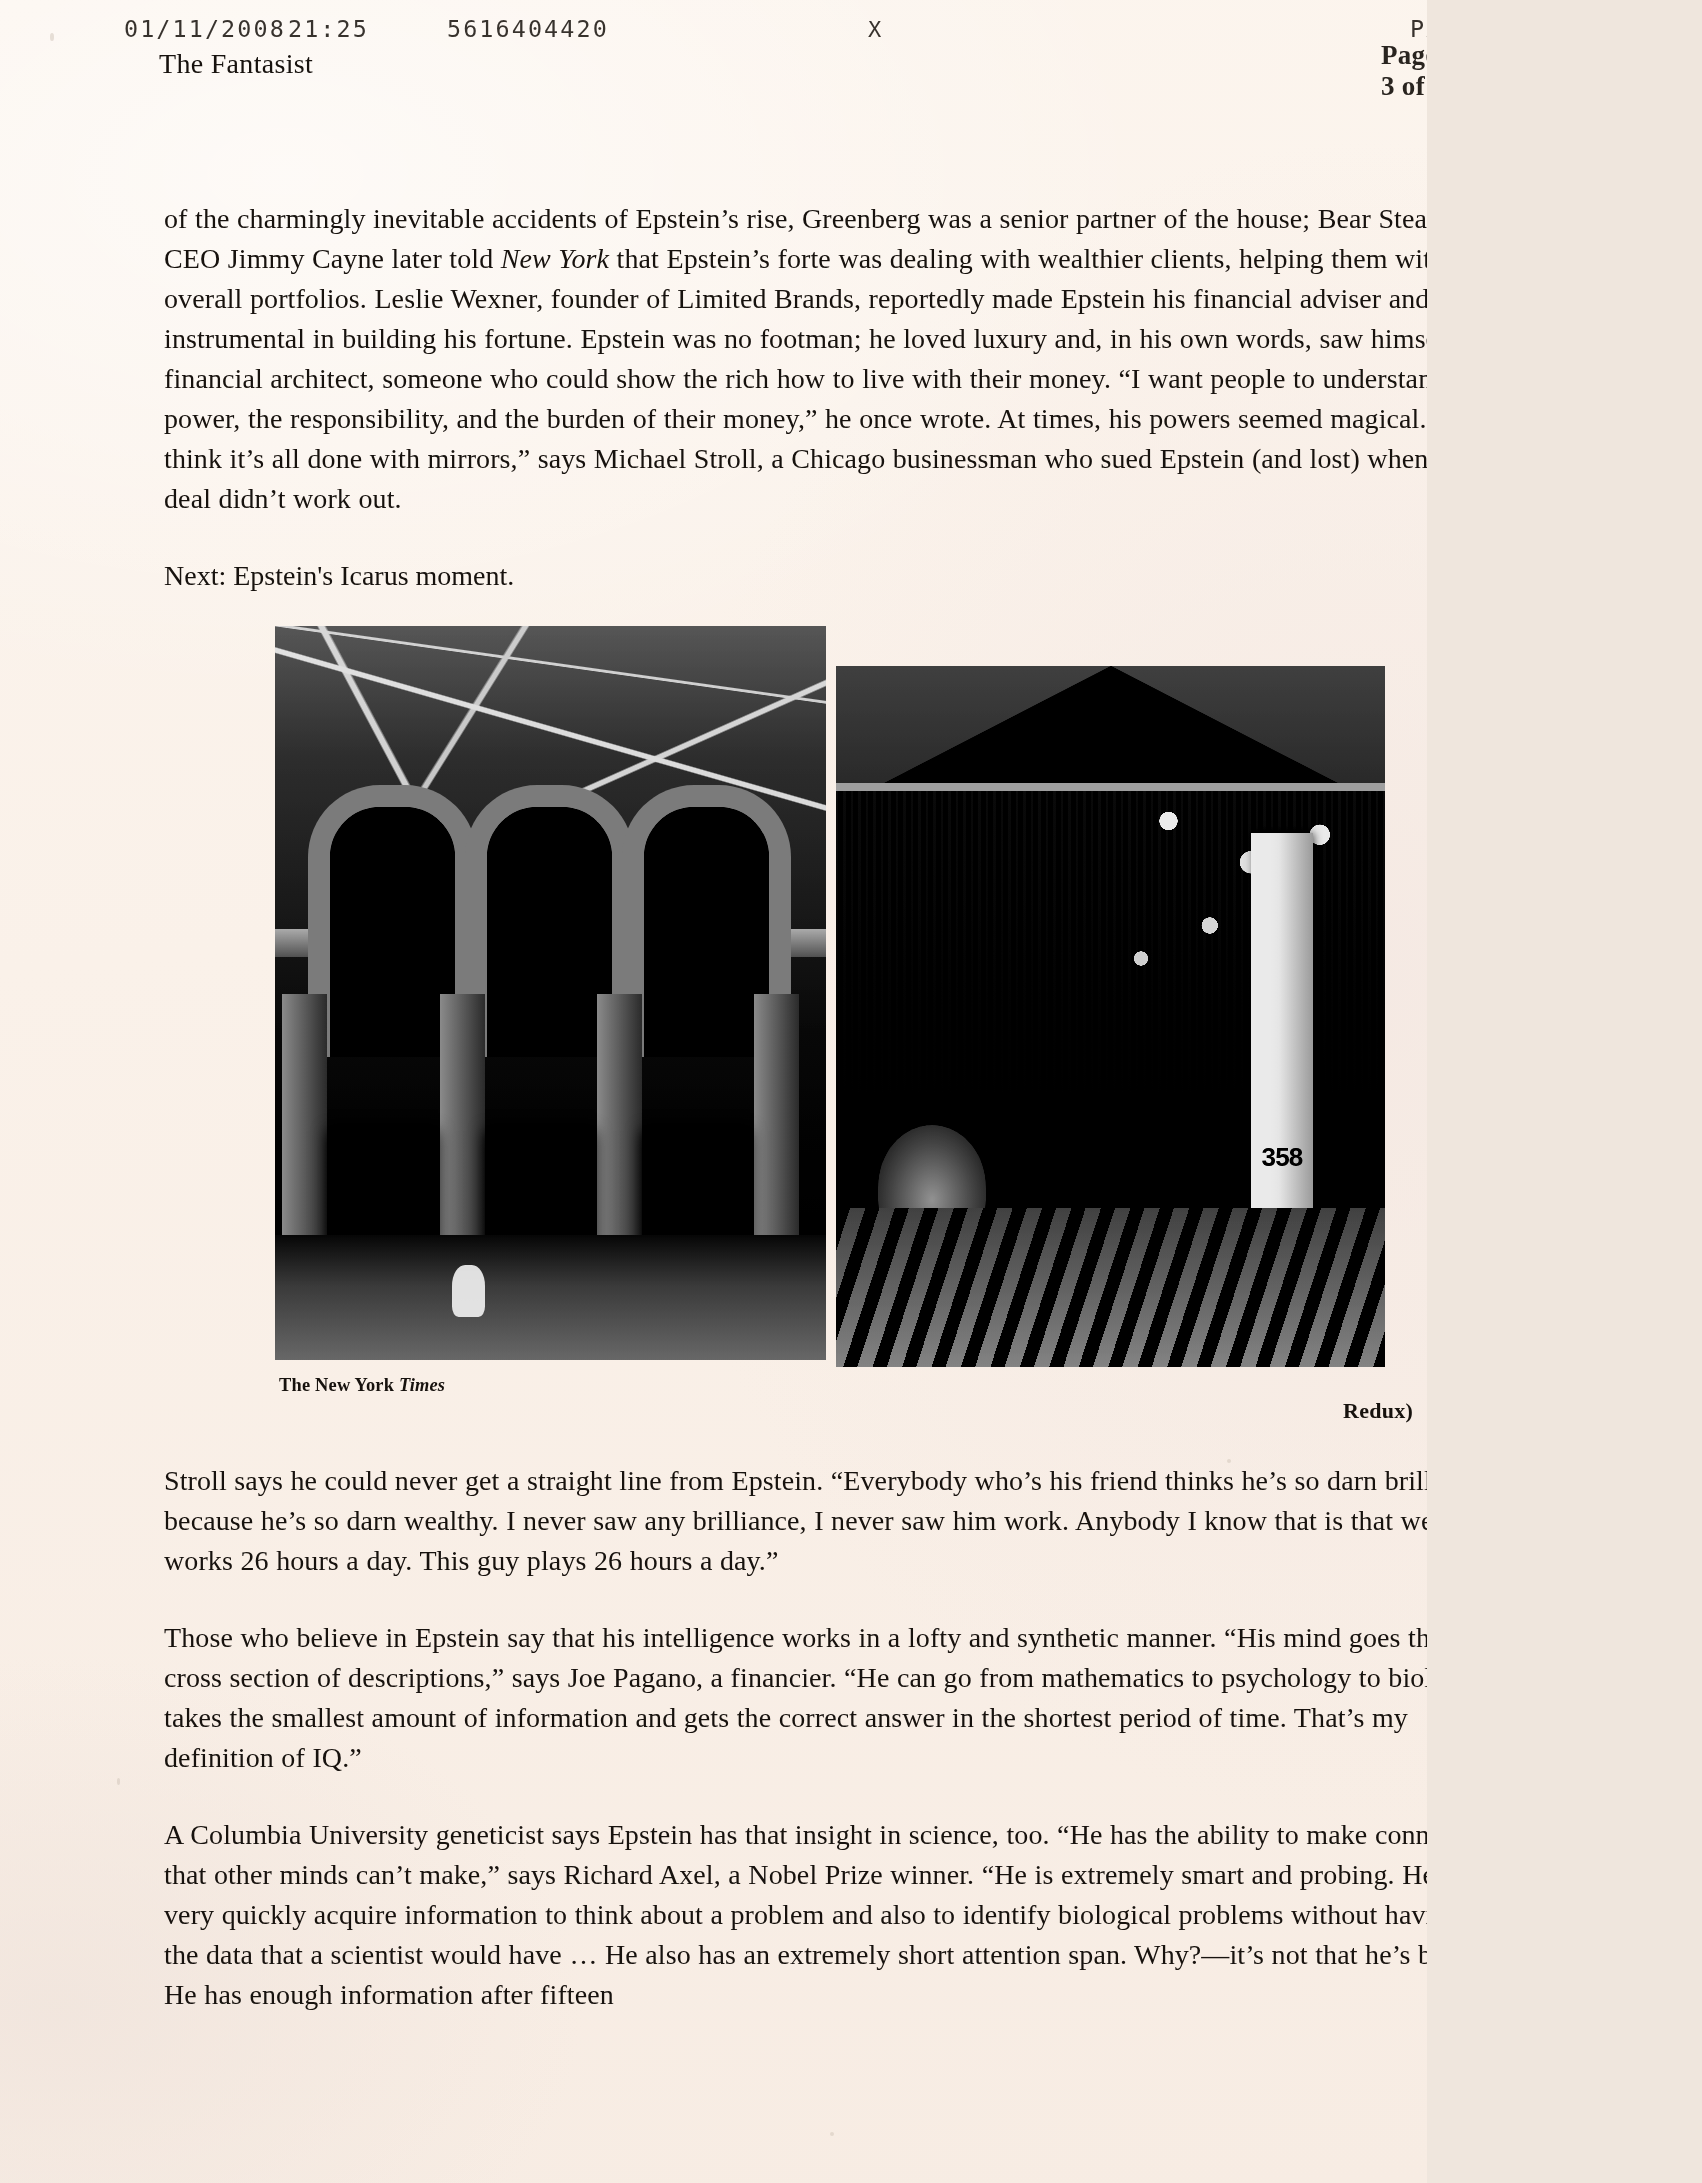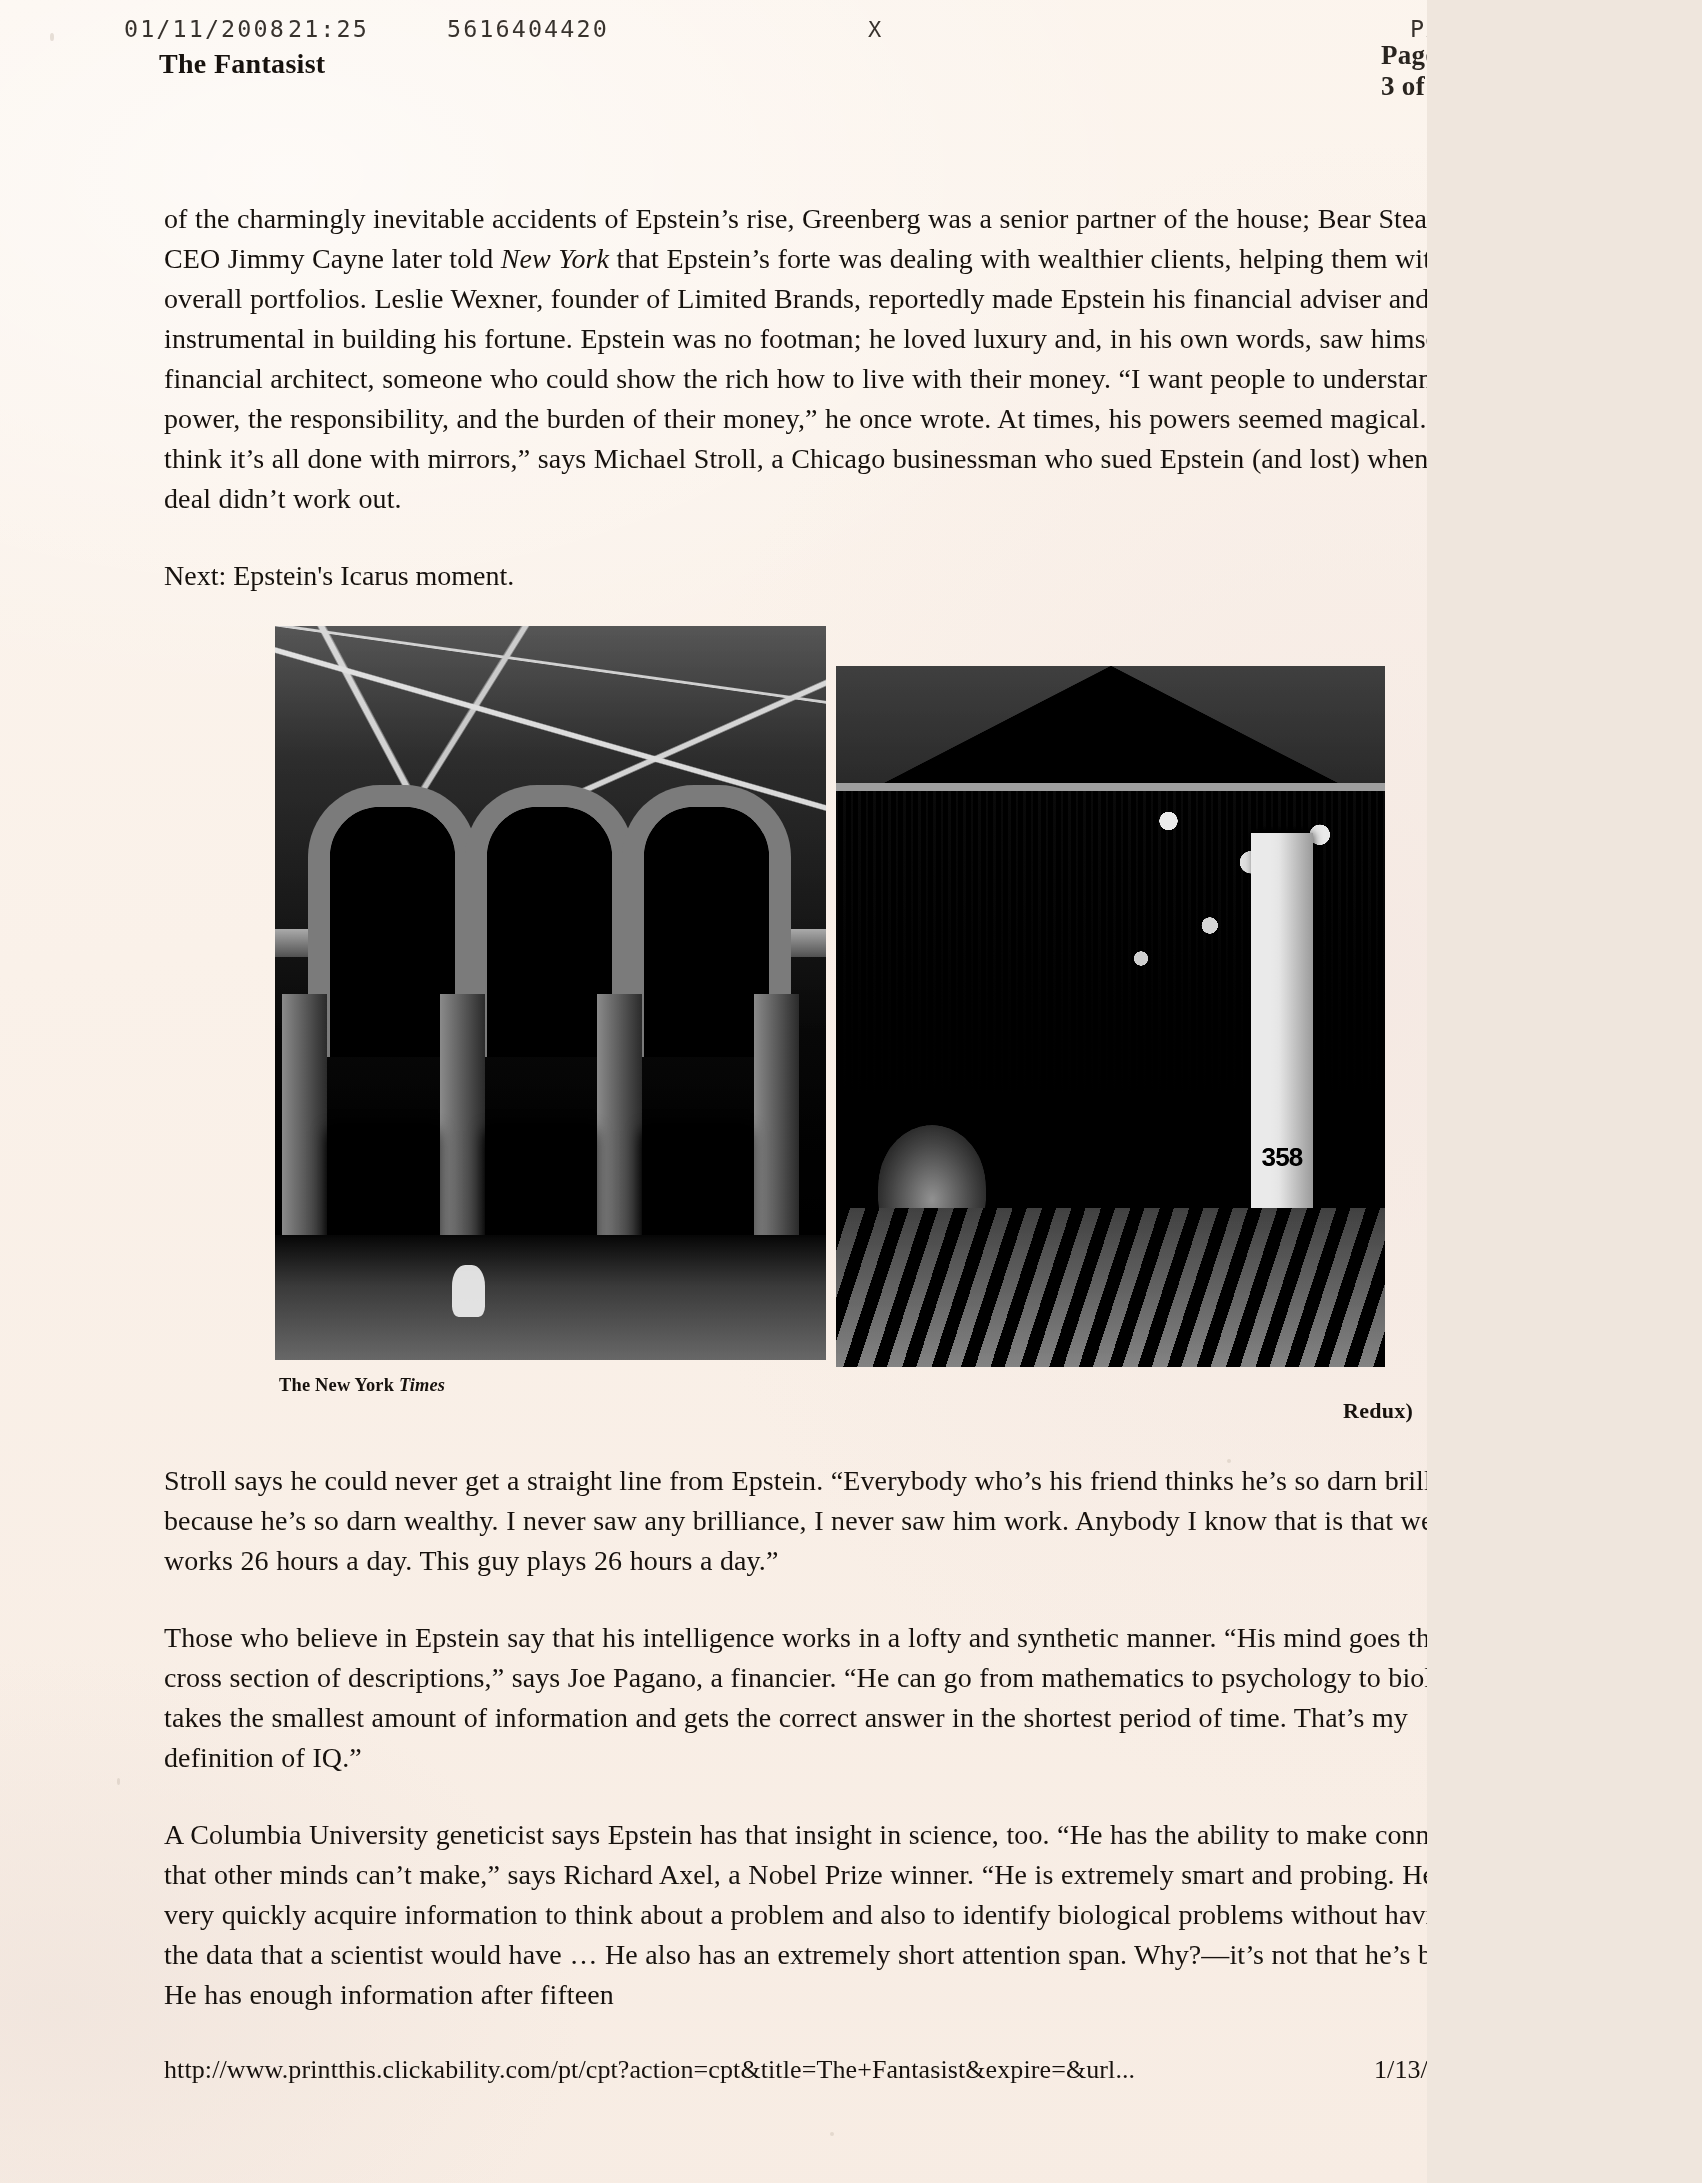--- a/index.html
+++ b/index.html
@@ -42,21 +42,21 @@
   .fax-number { position: absolute; left: 447px;  top: 0; white-space: pre; }
   .fax-mark   { position: absolute; left: 868px; top: 1.7px; font-size: 22px; }
   .fax-page   { position: absolute; left: 1410px; top: 0; white-space: pre; }
 
   
   .doc-title {
     position: absolute;
     top: 48px;
     left: 159px;
     font-size: 28px;
-    font-weight: bold;
+    font-weight: normal;
     letter-spacing: 0.3px;
     text-align: right;
   }
   .doc-pageno {
     position: absolute;
     top: 40px;
     left: 1381px;
     font-size: 27px;
     font-weight: bold;
     letter-spacing: 0.3px;
@@ -382,21 +382,20 @@
 
   <div class="credit-right">Redux)</div>
 
   <div class="content-lower">
     <p class="body">Stroll says he could never get a straight line from Epstein. “Everybody who’s his friend thinks he’s so darn brilliant because he’s so darn wealthy. I never saw any brilliance, I never saw him work. Anybody I know that is that wealthy works 26 hours a day. This guy plays 26 hours a day.”</p>
     <p class="body">Those who believe in Epstein say that his intelligence works in a lofty and synthetic manner. “His mind goes through a cross section of descriptions,” says Joe Pagano, a financier. “He can go from mathematics to psychology to biology. He takes the smallest amount of information and gets the correct answer in the shortest period of time. That’s my definition of IQ.”</p>
     <p class="body tight">A Columbia University geneticist says Epstein has that insight in science, too. “He has the ability to make connections that other minds can’t make,” says Richard Axel, a Nobel Prize winner. “He is extremely smart and probing. He can very quickly acquire information to think about a problem and also to identify biological problems without having all the data that a scientist would have … He also has an extremely short attention span. Why?—it’s not that he’s bored. He has enough information after fifteen</p>
   </div>
 
   <div class="footer">
-    <span class="url">http://www.printthis.clickability.com/pt/cpt?action=cpt&amp;title=The+Fantasist&amp;expire=&amp;url...</span>
     <span class="date">1/13/2008</span>
   </div>
 
   <div class="speckle" style="left:50px;  top:33px;   width:4.2px; height:7.5px;"></div>
   <div class="speckle" style="left:1590px;top:1619px; width:5px; height:5px;"></div>
   <div class="speckle" style="left:1227px;top:1459px; width:4.2px; height:4.2px;"></div>
   <div class="speckle" style="left:117px; top:1778px; width:3.3px; height:6.7px;"></div>
   <div class="speckle" style="left:830px; top:2132px; width:4.2px; height:4.2px;"></div>
 
 </div>

